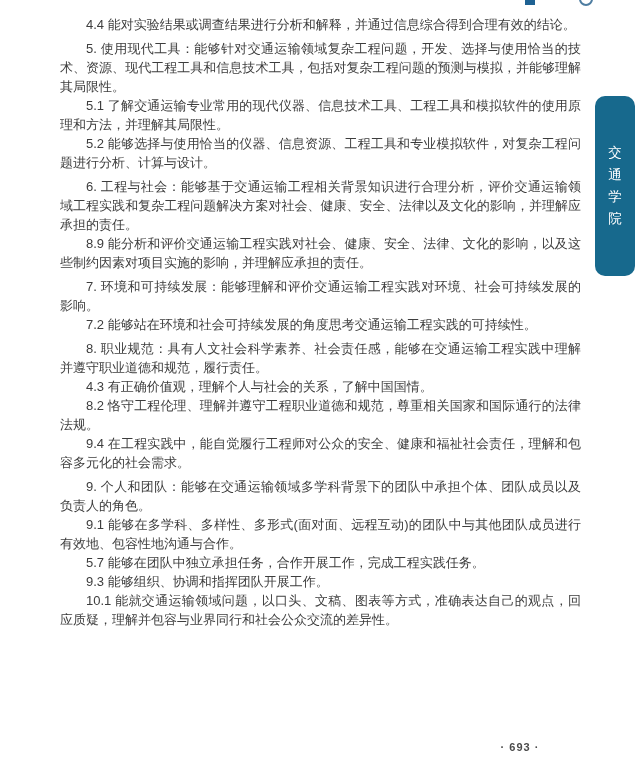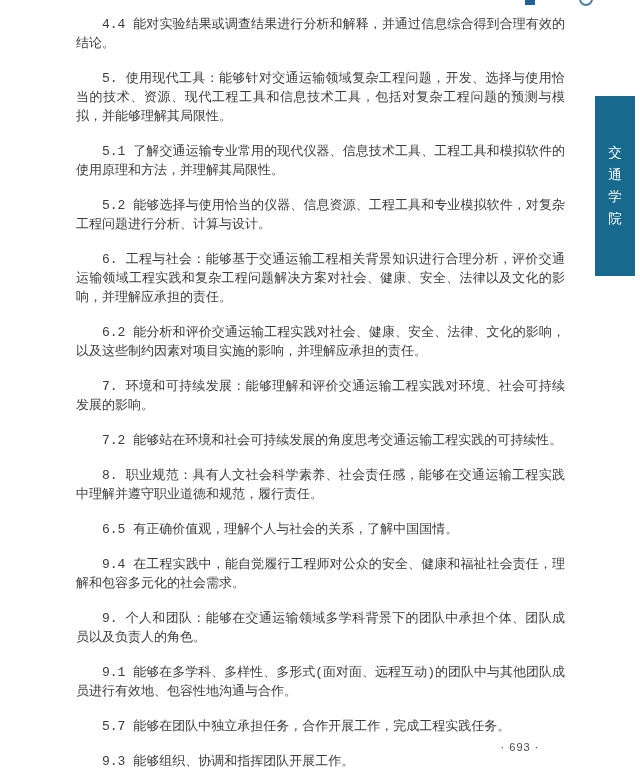--- a/index.html
+++ b/index.html
@@ -13,53 +13,54 @@
   .text-block {
     position: absolute;
     left: 60px; top: 15px;
     width: 521px;
     font-size: 13px;
     line-height: 19px;
     color: #3d3d3d;
     text-align: justify;
   }
   .text-block p {
-    margin: 16px;
+    margin: 0;
     text-indent: 2em;
-    font-family: Liberation Mono, monospace;
   }
   .text-block p.major { margin-top: 5px; }
   .text-block p:first-child { margin-top: 0; }
 
   .side-tab {
     position: absolute;
     left: 595px; top: 96px;
     width: 40px; height: 180px;
     background: #17698d;
     display: flex;
     align-items: center;
     justify-content: center;
+    border-radius: 10px;
   }
   .side-tab-label {
     width: 16px;
     color: #ffffff;
     font-size: 13.5px;
     line-height: 22px;
     text-align: center;
     word-break: break-all;
   }
 
   .page-number {
     position: absolute;
     left: 460px; top: 741px;
     width: 120px;
     text-align: center;
     font-size: 11px;
     letter-spacing: 1px;
     color: #4b4b4b;
+    font-weight: bold;
   }
 
   .mark-square {
     position: absolute;
     left: 525px; top: 0;
     width: 10px; height: 5px;
     background: #1e6293;
   }
   .mark-ring {
     position: absolute;
@@ -76,25 +77,26 @@
 
 <div class="mark-square"></div>
 <div class="mark-ring"></div>
 
 <div class="text-block">
   <p>4.4 能对实验结果或调查结果进行分析和解释，并通过信息综合得到合理有效的结论。</p>
   <p class="major">5. 使用现代工具：能够针对交通运输领域复杂工程问题，开发、选择与使用恰当的技术、资源、现代工程工具和信息技术工具，包括对复杂工程问题的预测与模拟，并能够理解其局限性。</p>
   <p>5.1 了解交通运输专业常用的现代仪器、信息技术工具、工程工具和模拟软件的使用原理和方法，并理解其局限性。</p>
   <p>5.2 能够选择与使用恰当的仪器、信息资源、工程工具和专业模拟软件，对复杂工程问题进行分析、计算与设计。</p>
   <p class="major">6. 工程与社会：能够基于交通运输工程相关背景知识进行合理分析，评价交通运输领域工程实践和复杂工程问题解决方案对社会、健康、安全、法律以及文化的影响，并理解应承担的责任。</p>
-  <p>6.2 能分析和评价交通运输工程实践对社会、健康、安全、法律、文化的影响，以及这些制约因素对项目实施的影响，并理解应承担的责任。</p>
+  <p>8.9 能分析和评价交通运输工程实践对社会、健康、安全、法律、文化的影响，以及这些制约因素对项目实施的影响，并理解应承担的责任。</p>
   <p class="major">7. 环境和可持续发展：能够理解和评价交通运输工程实践对环境、社会可持续发展的影响。</p>
   <p>7.2 能够站在环境和社会可持续发展的角度思考交通运输工程实践的可持续性。</p>
   <p class="major">8. 职业规范：具有人文社会科学素养、社会责任感，能够在交通运输工程实践中理解并遵守职业道德和规范，履行责任。</p>
-  <p>6.5 有正确价值观，理解个人与社会的关系，了解中国国情。</p>
+  <p>4.3 有正确价值观，理解个人与社会的关系，了解中国国情。</p>
+  <p>8.2 恪守工程伦理、理解并遵守工程职业道德和规范，尊重相关国家和国际通行的法律法规。</p>
   <p>9.4 在工程实践中，能自觉履行工程师对公众的安全、健康和福祉社会责任，理解和包容多元化的社会需求。</p>
   <p class="major">9. 个人和团队：能够在交通运输领域多学科背景下的团队中承担个体、团队成员以及负责人的角色。</p>
   <p>9.1 能够在多学科、多样性、多形式(面对面、远程互动)的团队中与其他团队成员进行有效地、包容性地沟通与合作。</p>
   <p>5.7 能够在团队中独立承担任务，合作开展工作，完成工程实践任务。</p>
   <p>9.3 能够组织、协调和指挥团队开展工作。</p>
   <p>10.1 能就交通运输领域问题，以口头、文稿、图表等方式，准确表达自己的观点，回应质疑，理解并包容与业界同行和社会公众交流的差异性。</p>
 </div>
 
 <div class="side-tab">
   <div class="side-tab-label">交通学院</div>

